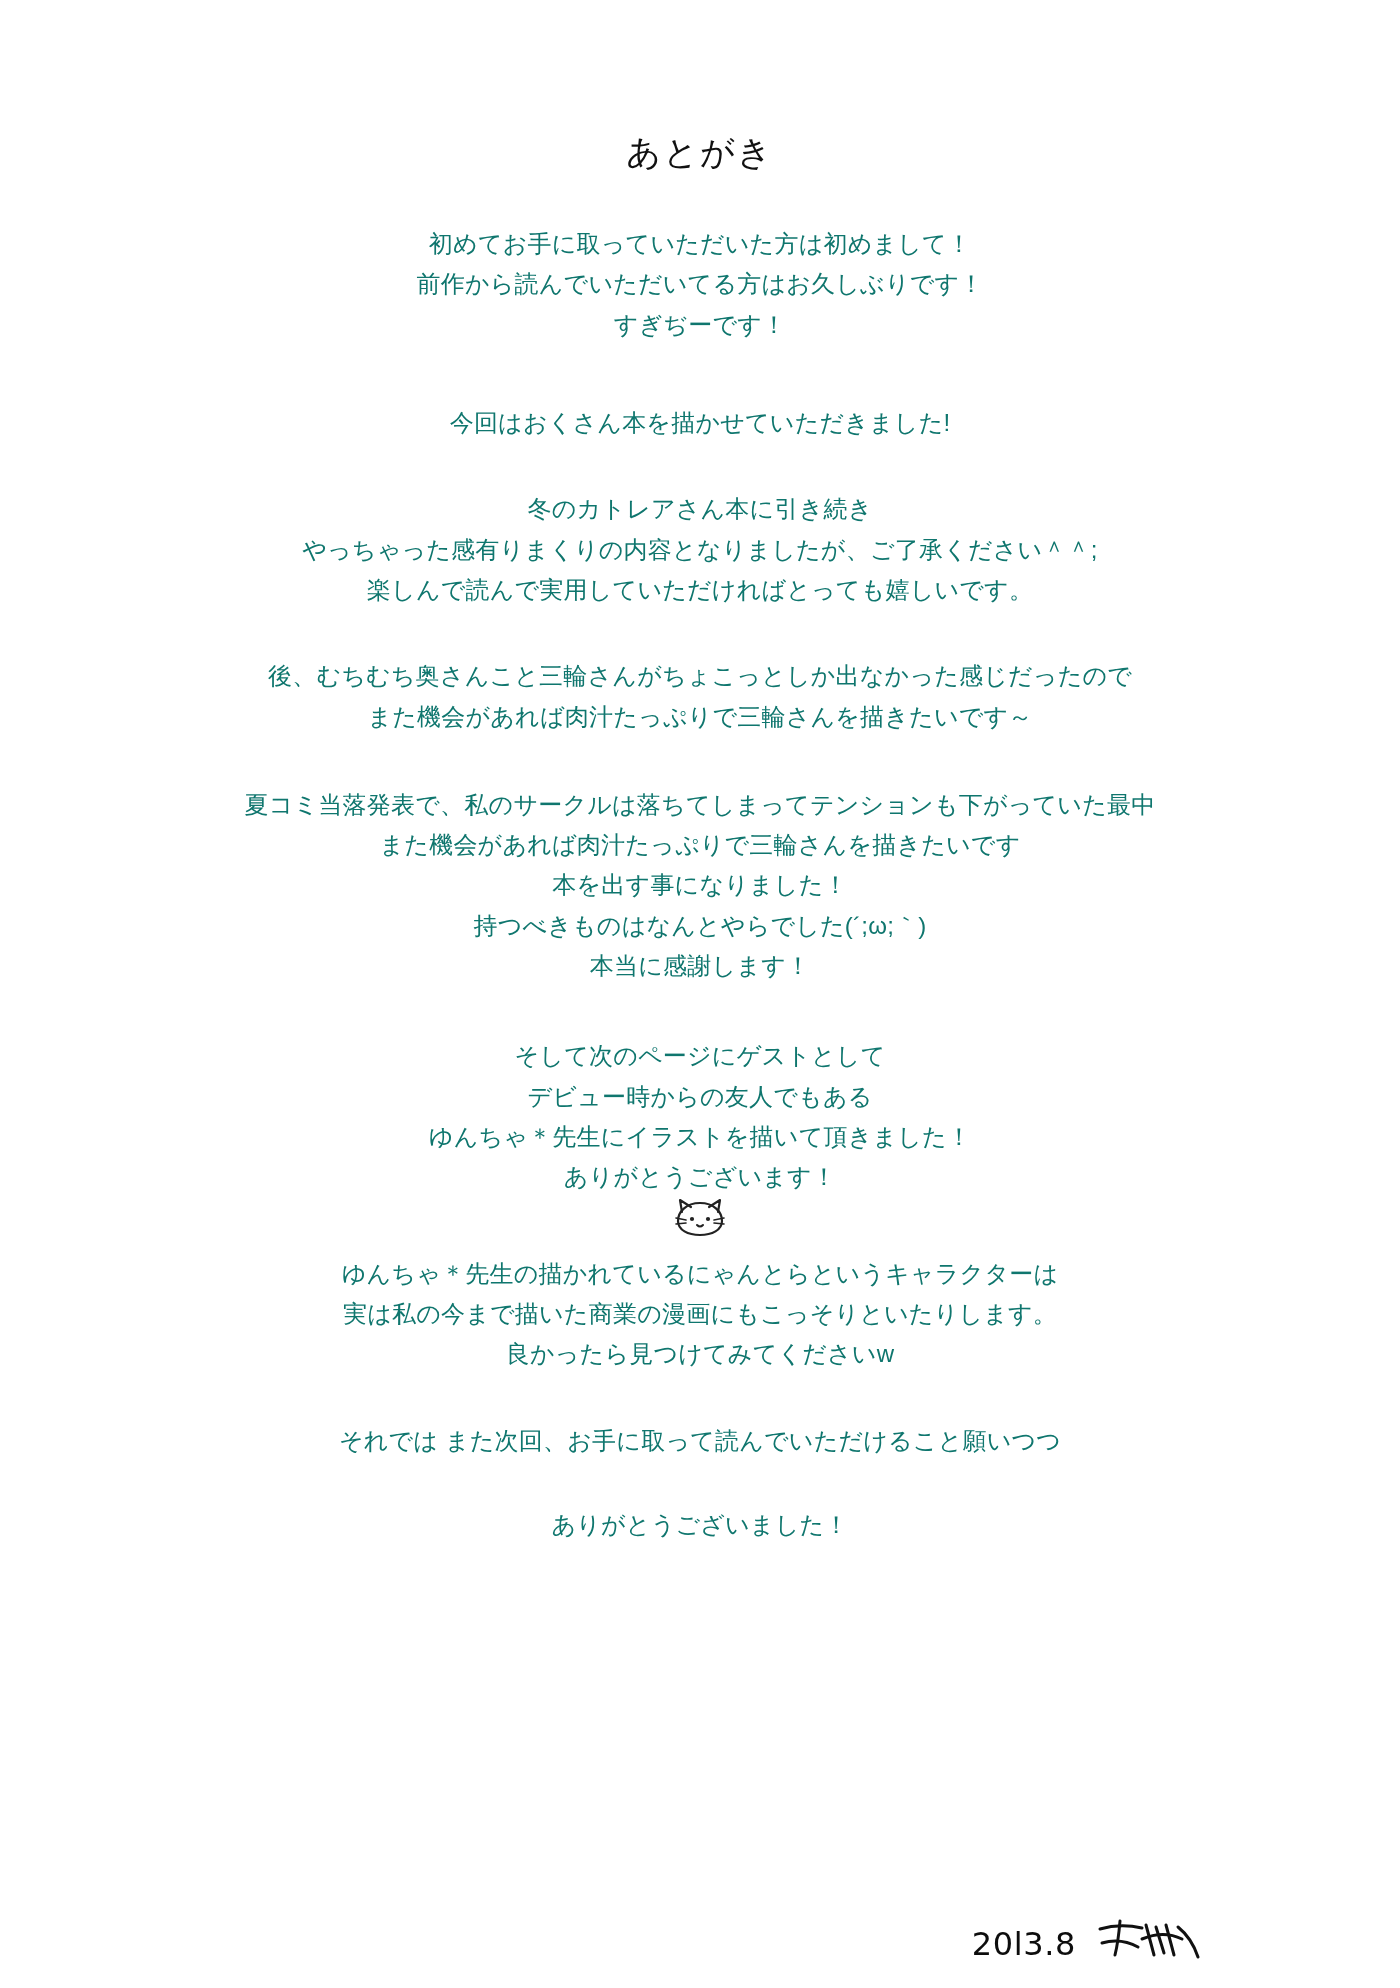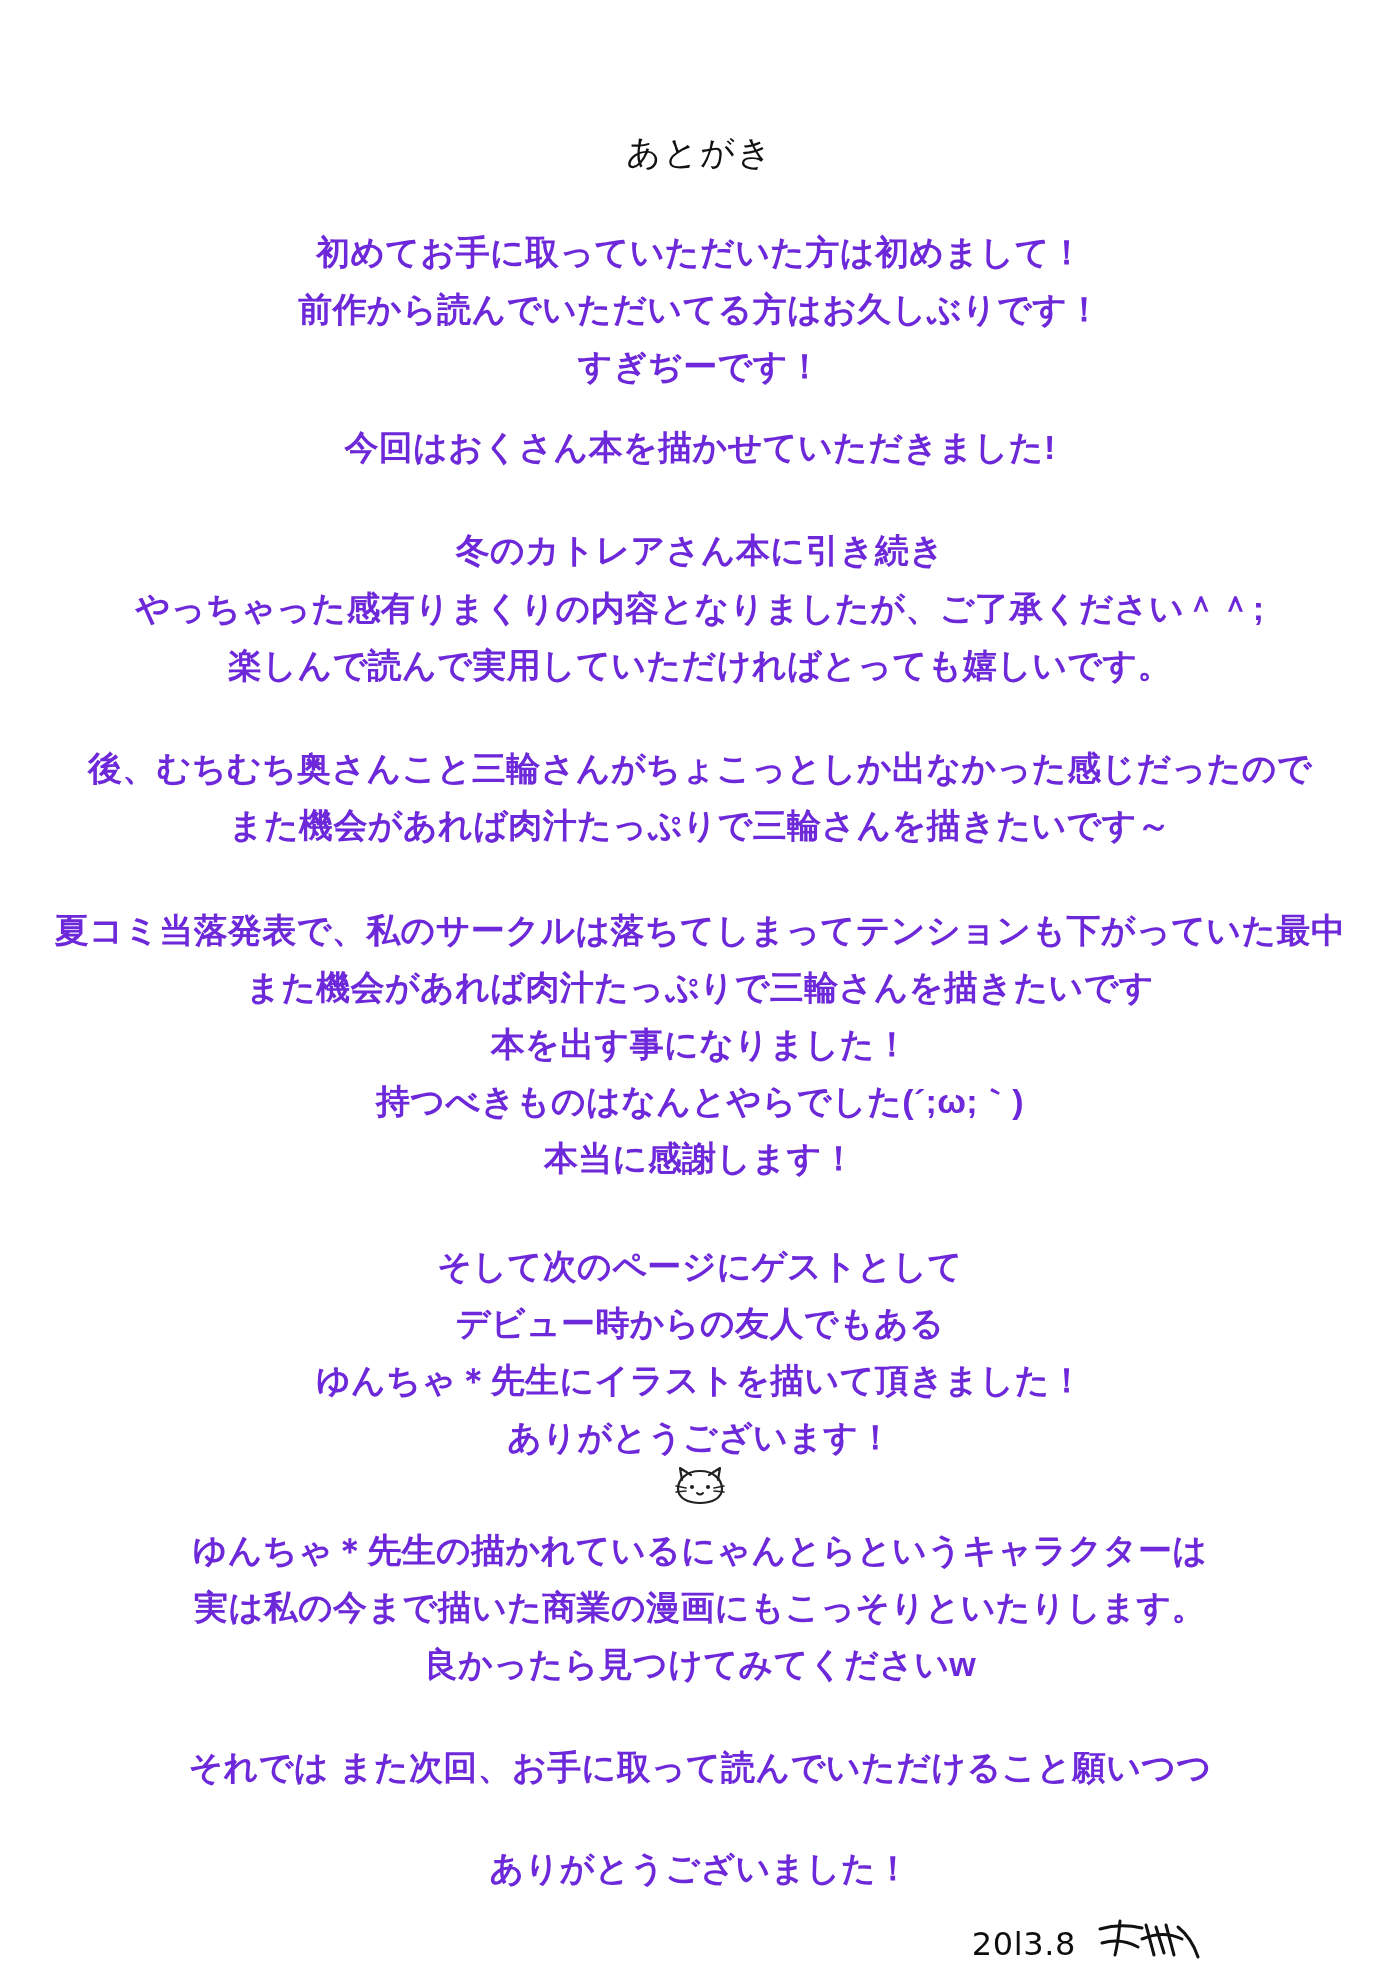--- a/index.html
+++ b/index.html
@@ -25,31 +25,31 @@
     text-align: center;
     font-size: 34px;
     letter-spacing: 0.06em;
     margin-top: 130px;
     margin-bottom: 0;
     font-weight: 400;
     color: #111111;
   }
   .block {
     text-align: center;
-    font-size: 34px;
+    font-size: 24px;
     line-height: 1.68;
     letter-spacing: 0.01em;
-    color: #6d28d9;
-    font-weight: 700;
+    color: #0f766e;
+    font-weight: 400;
   }
   .block p {
     margin: 0;
   }
   .b1 { margin-top: 48px; }
-  .b2 { margin-top: 24px; }
+  .b2 { margin-top: 58px; }
   .b3 { margin-top: 46px; }
   .b4 { margin-top: 46px; }
   .b5 { margin-top: 48px; }
   .b6 { margin-top: 50px; }
   .b7 { margin-top: 30px; position: relative; }
   .b8 { margin-top: 46px; }
   .b9 { margin-top: 44px; }
 
   .cat-wrap {
     position: relative;

